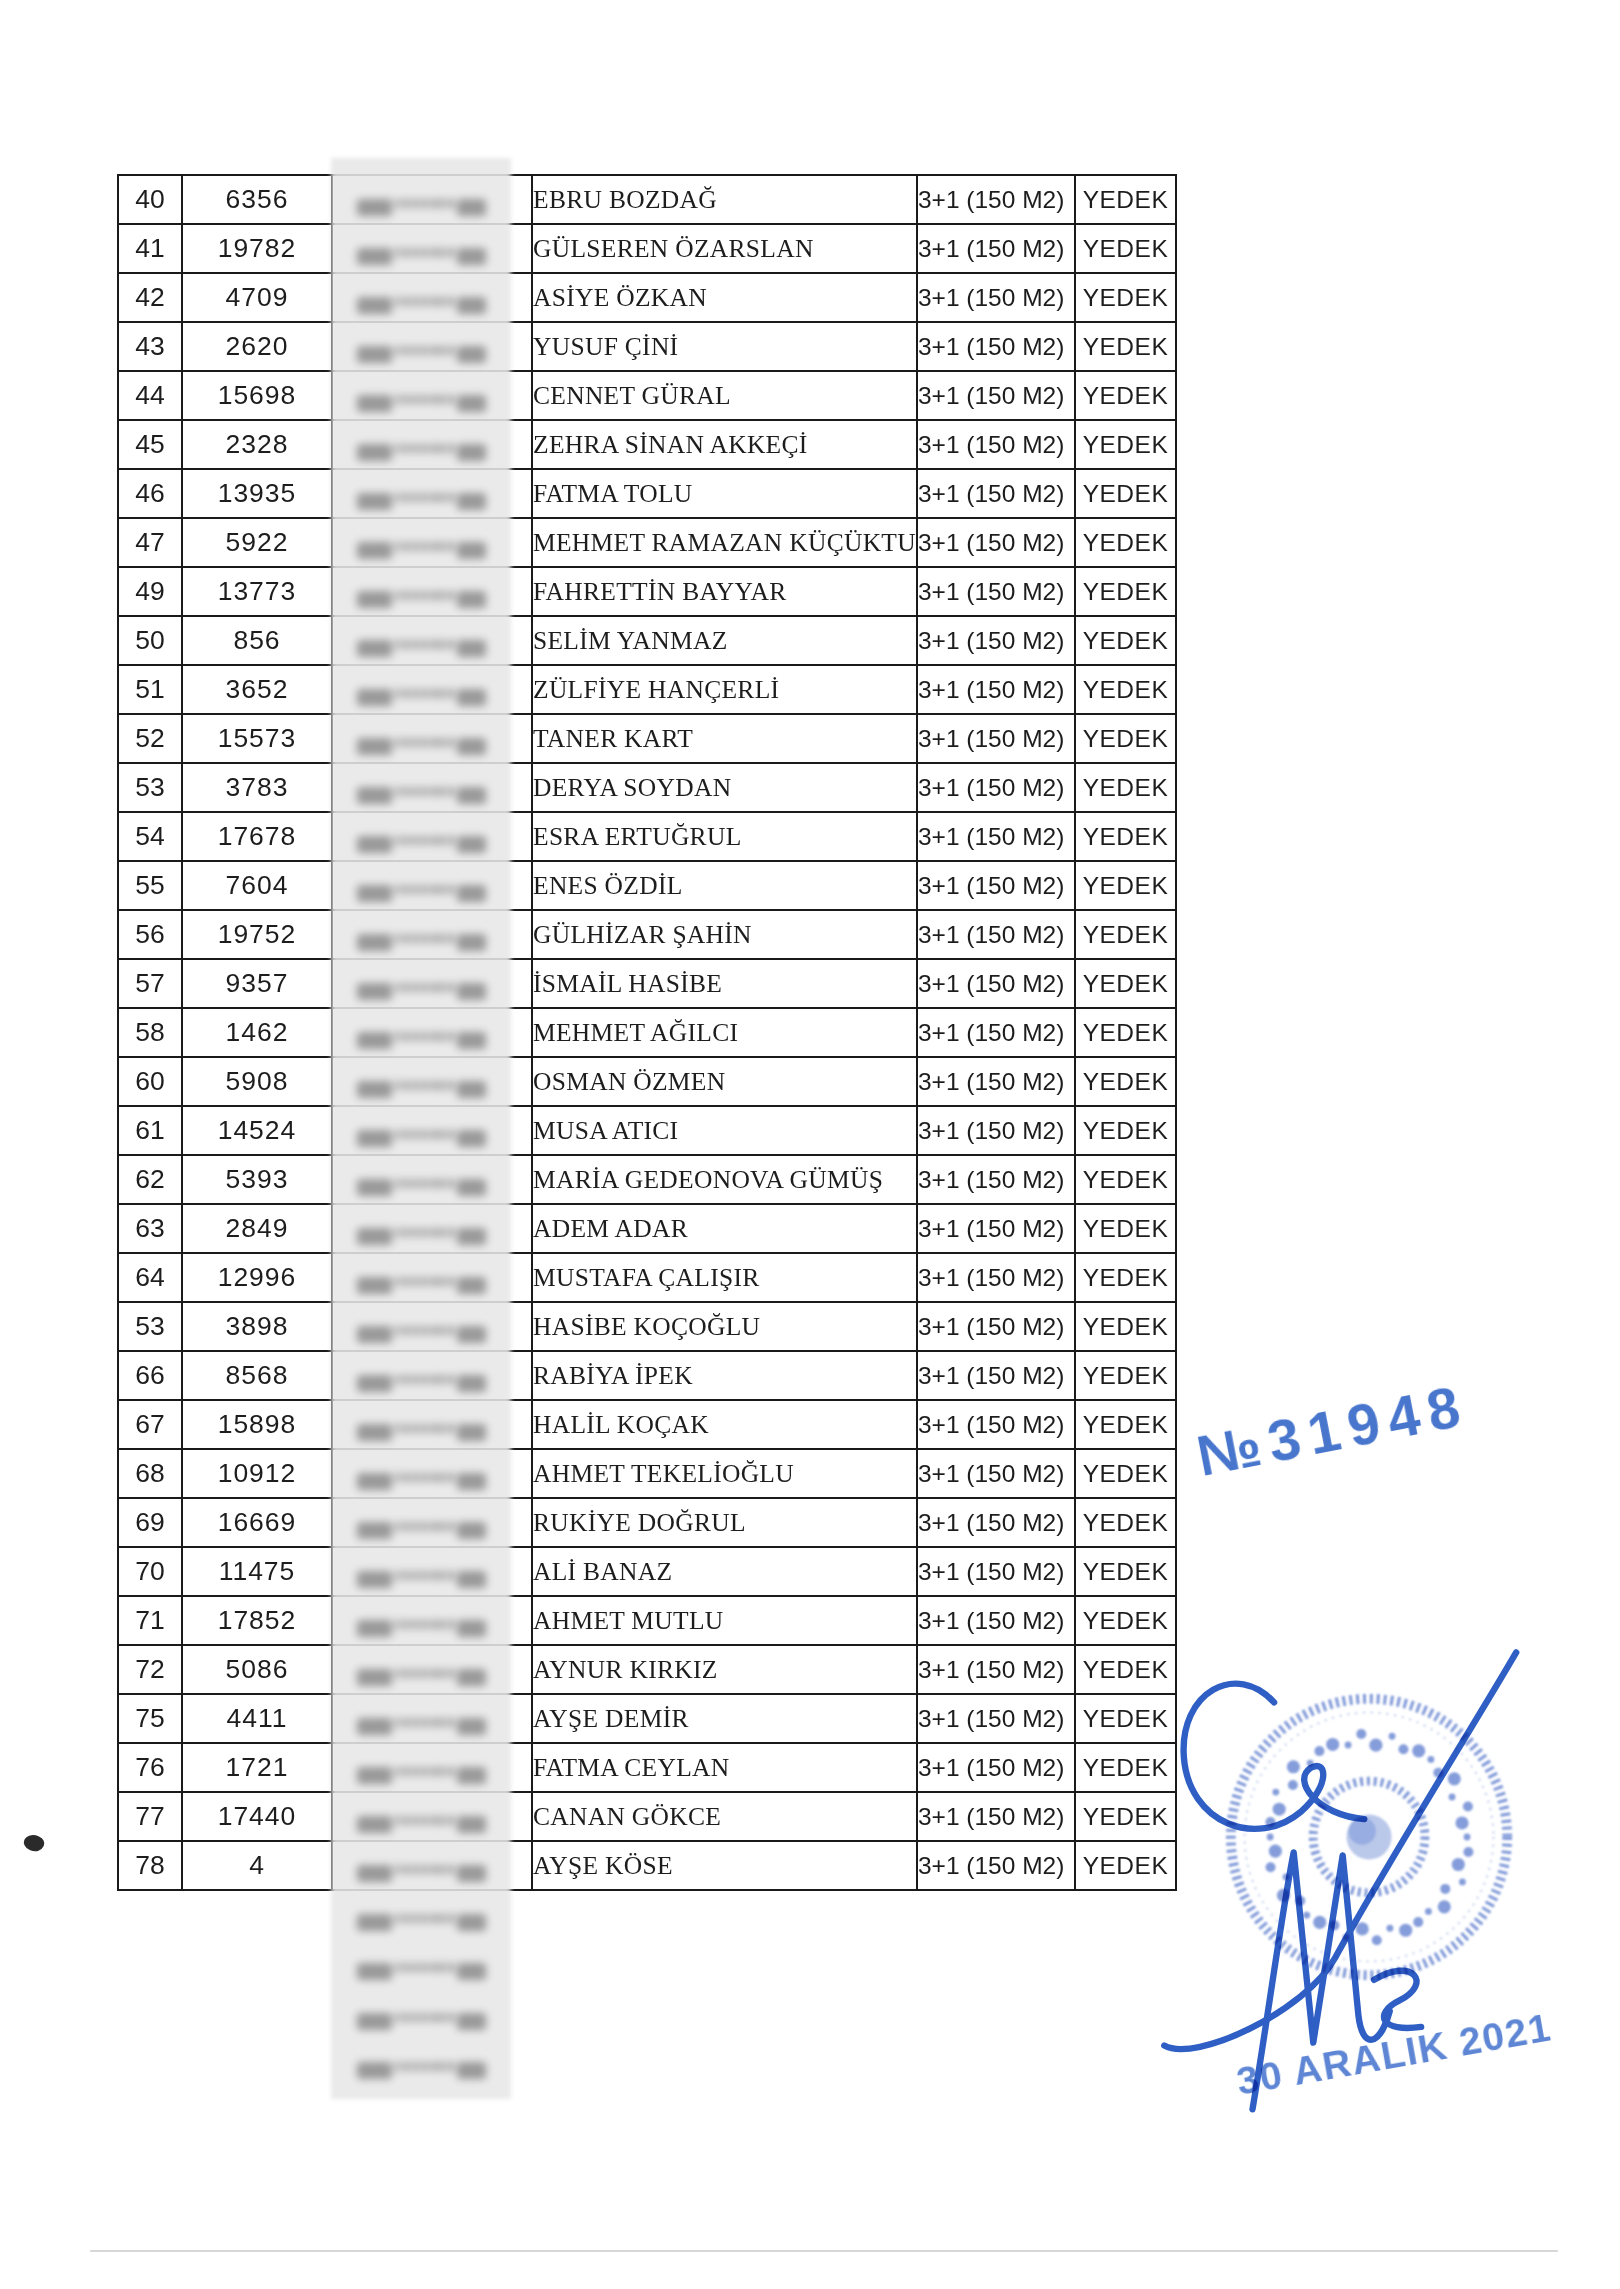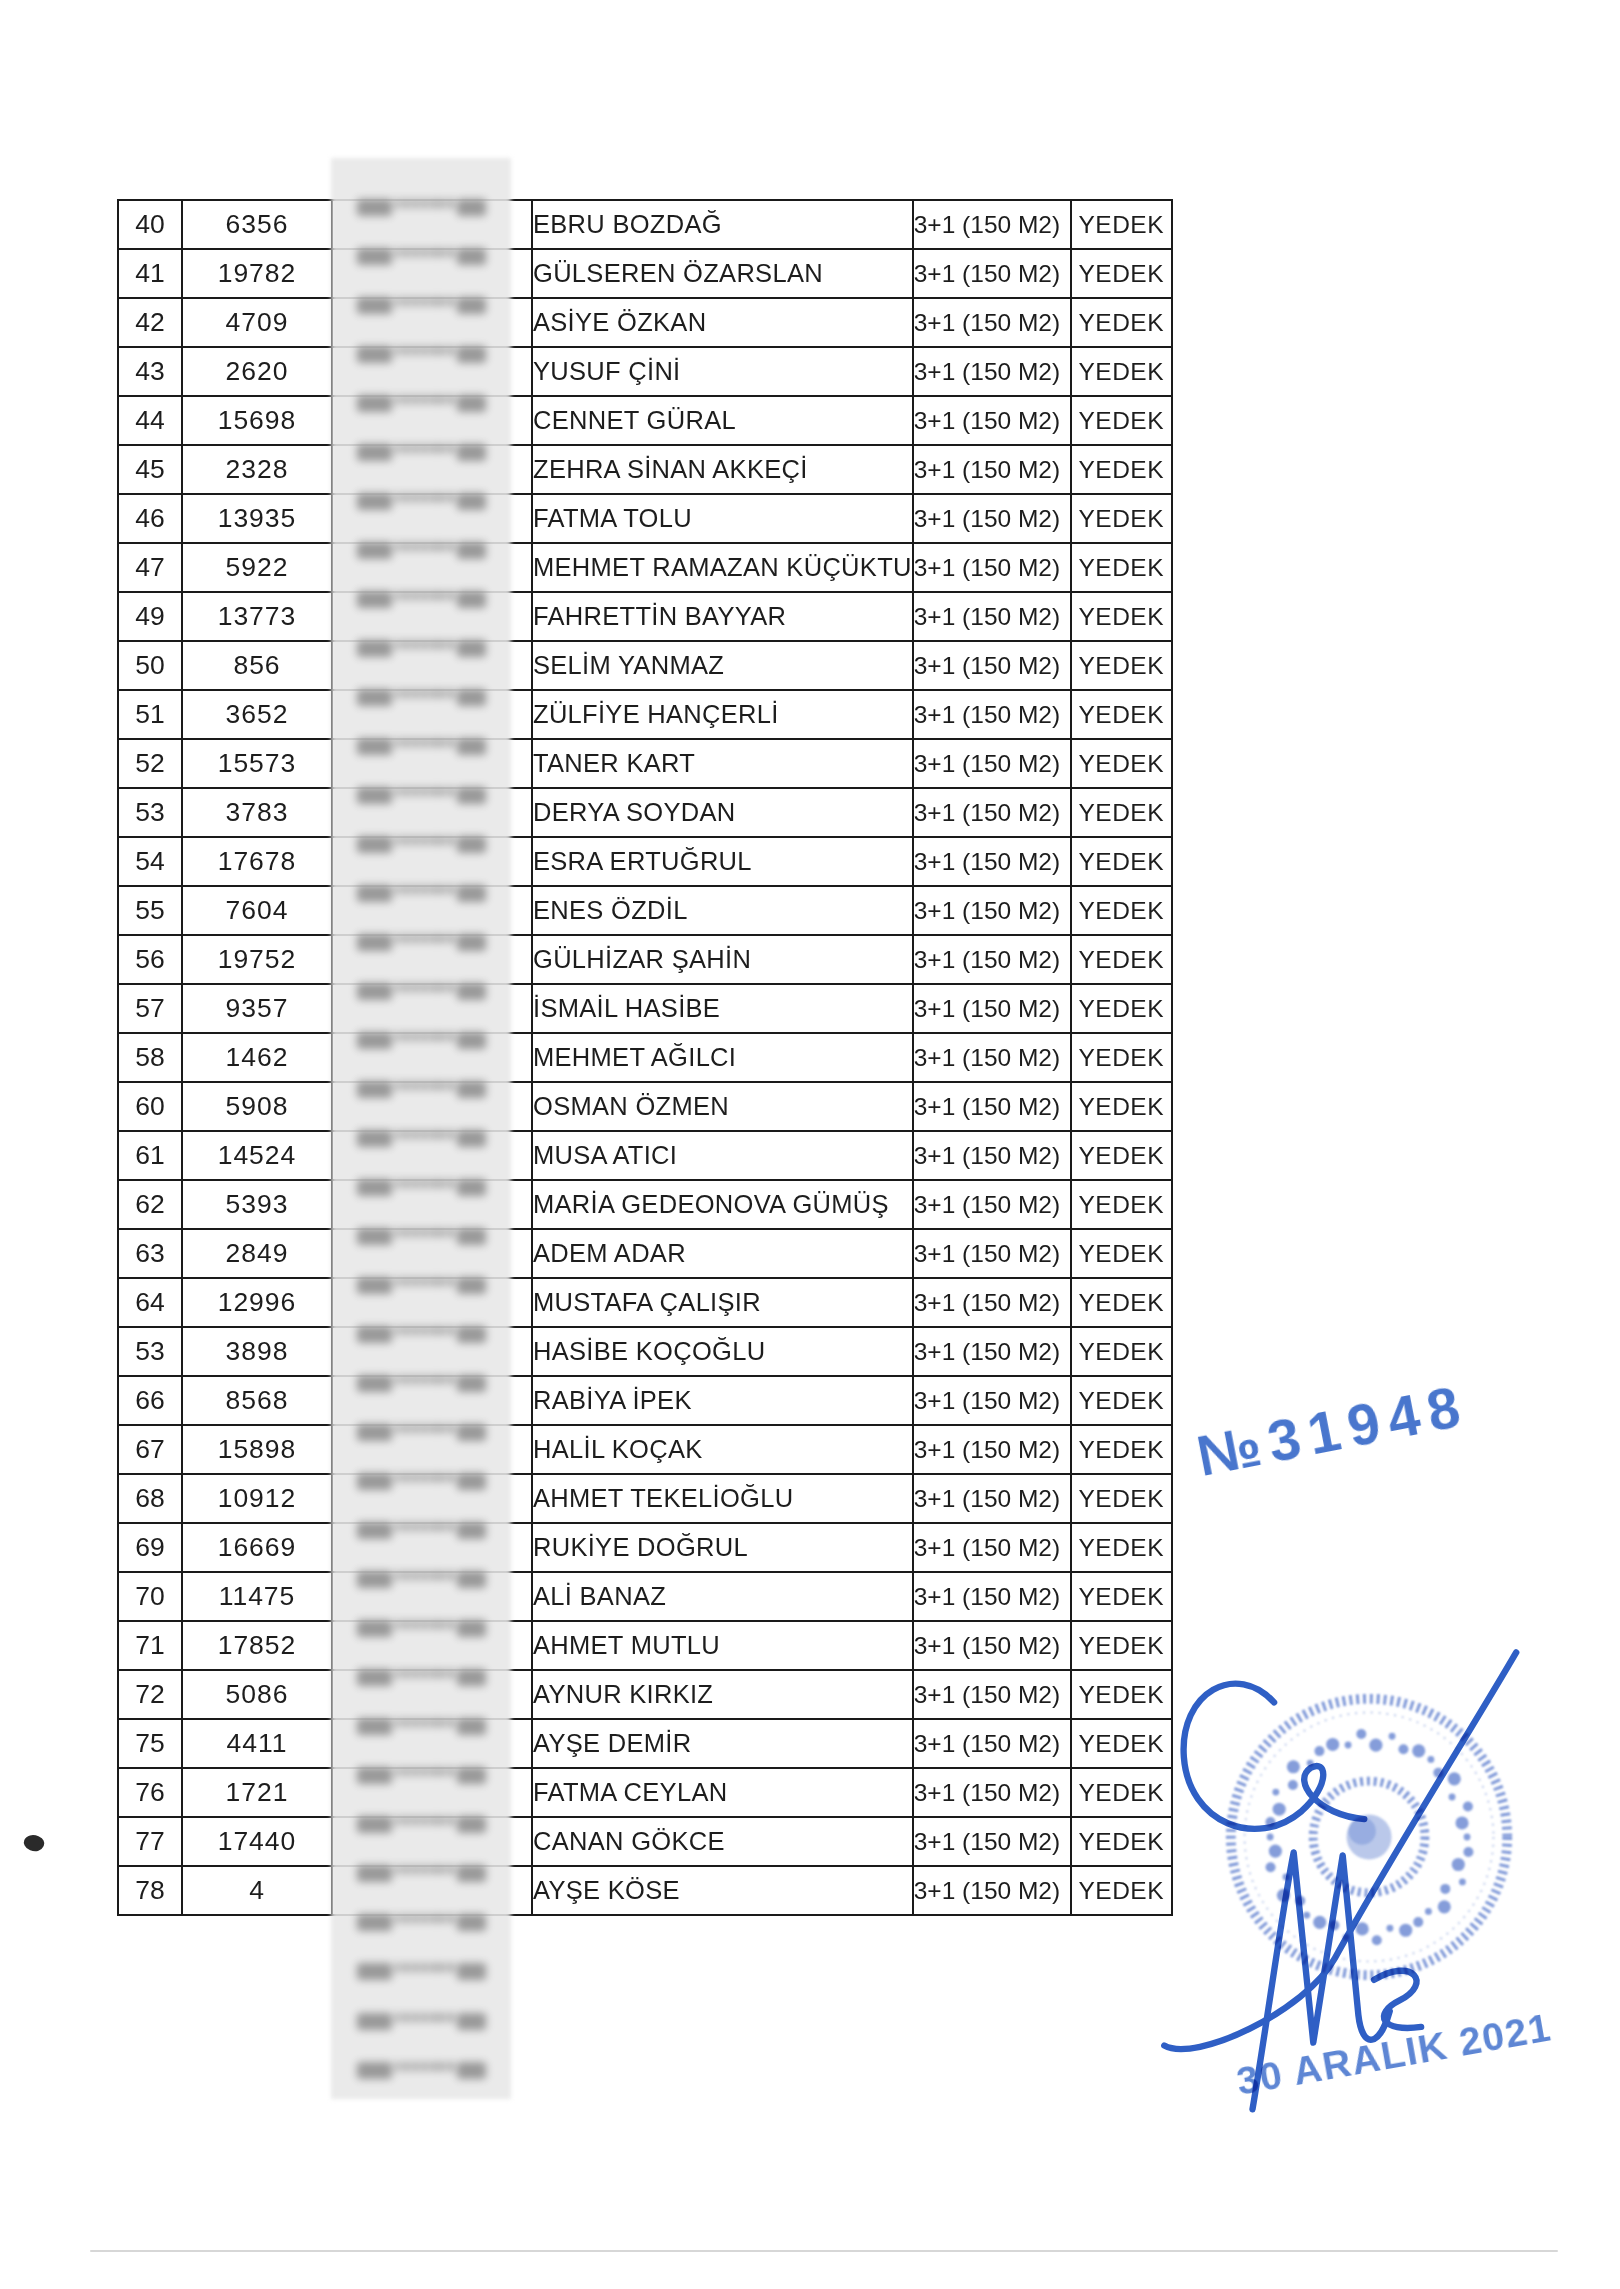--- a/index.html
+++ b/index.html
@@ -2,31 +2,31 @@
 <html><head>
 <meta charset="utf-8">
 <style>
   html,body{margin:0;padding:0;background:#ffffff;}
   .page{
     position:relative;width:1620px;height:2290px;background:#ffffff;overflow:hidden;
     font-family:"Liberation Sans",sans-serif;
   }
   
   table.list{
-    position:absolute;left:117px;top:199px;border-collapse:collapse;table-layout:fixed;
+    position:absolute;left:117px;top:174px;border-collapse:collapse;table-layout:fixed;
     z-index:2;
   }
   table.list td{
     border:2px solid #1a1a1a;height:49px;box-sizing:border-box;
     color:#1d1d1d;padding:0;overflow:hidden;white-space:nowrap;vertical-align:middle;
   }
   td.c-no   {width:64px; text-align:center;font-size:26.5px;}
   td.c-lot  {width:150px;text-align:center;font-size:26.5px;letter-spacing:1px;}
   td.c-id   {width:200px;}
-  td.c-name {width:346px;font-size:25.5px;padding-left:9.8px;letter-spacing:0.3px;}
+  td.c-name {width:346px;font-size:25.5px;padding-left:9.8px;letter-spacing:0.3px;font-family:Liberation Serif, serif;}
   td.c-type {width:158px;font-size:24.5px;padding-left:6.9px;}
   td.c-stat {width:101px;text-align:center;font-size:24.5px;letter-spacing:0.5px;}
   
   .id-band{
     position:absolute;left:331px;top:158px;width:180px;height:1941px;
     background:rgba(231,231,231,.88);filter:blur(2px);z-index:5;
   }
   .lump{
     position:absolute;left:9.8px;width:161px;height:23.5px;
     display:flex;align-items:center;justify-content:center;gap:3.9px;

